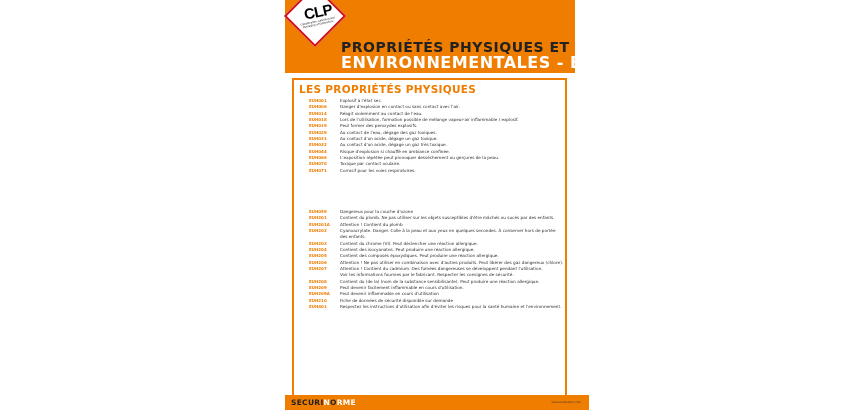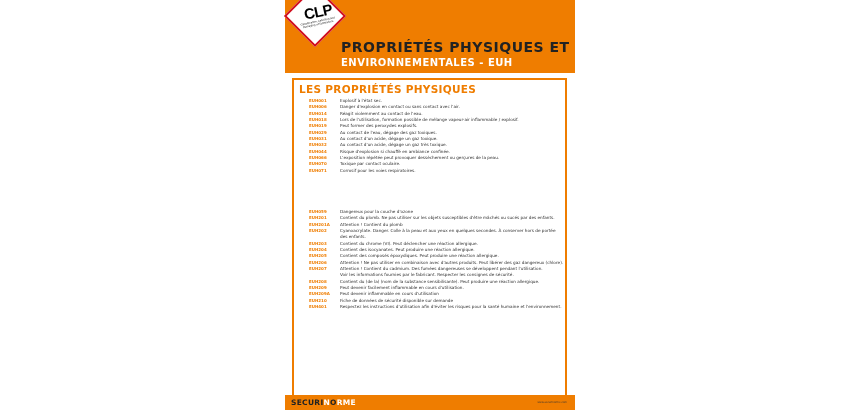--- a/index.html
+++ b/index.html
@@ -4,28 +4,28 @@
 <style>
   html, body { margin:0; padding:0; }
   body { width:860px; height:410px; background:#ffffff; position:relative; overflow:hidden; font-family:"DejaVu Sans", sans-serif; }
   .poster { position:absolute; left:285px; top:0; width:290px; height:410px; background:#ffffff; }
   .header { position:absolute; left:0; top:0; width:290px; height:73px; background:#ef7d00; }
   .clp-badge { position:absolute; left:8px; top:-6px; width:44px; height:44px; background:#fff; border:2.5px solid #d10f1e; transform:rotate(45deg); box-sizing:border-box; }
   .clp-inner { position:absolute; left:13px; top:4px; width:40px; text-align:center; }
   .clp-text { font-family:"Liberation Sans", sans-serif; font-weight:bold; font-size:15px; color:#000; letter-spacing:-0.5px; line-height:15px; transform:rotate(-12deg); display:block; }
   .clp-sub { font-size:2.5px; color:#000; line-height:3px; display:block; transform:rotate(-12deg); margin-top:1px; }
   .title1 { position:absolute; left:56px; top:40px; font-family:"DejaVu Sans", sans-serif; font-weight:bold; font-size:14px; color:#222; letter-spacing:0.5px; white-space:nowrap; line-height:15px;text-align:center; }
-  .title2 { position:absolute; left:56px; top:55px; font-family:"DejaVu Sans", sans-serif; font-weight:bold; font-size:10px; color:#ffffff; letter-spacing:0.5px; white-space:nowrap; line-height:15px; }
+  .title2 { position:absolute; left:56px; top:55px; font-family:"DejaVu Sans", sans-serif; font-weight:bold; font-size:16px; color:#ffffff; letter-spacing:0.5px; white-space:nowrap; line-height:15px; }
   .box { position:absolute; left:7px; top:78px; width:275px; height:397px; border:2.5px solid #ef7d00; box-sizing:border-box; background:#fff; }
   .section-title { position:absolute; left:5px; font-family:"DejaVu Sans", sans-serif; font-weight:bold; font-size:10.5px; color:#ef7d00; letter-spacing:0.3px; white-space:nowrap; }
   .list { position:absolute; left:15px; width:255px; }
   .row { display:flex; align-items:flex-start; font-size:4.2px; line-height:6.35px; }
   .code { width:31px; flex:none; color:#ef7d00; font-weight:bold; font-size:4px; }
   .desc { color:#333; flex:1; }
-  .footer { position:absolute; left:0; top:395px; width:290px; height:15px; background:#ef7d00; }
+  .footer { position:absolute; left:0; top:395px; width:290px; height:15px; background:#ef7d00;padding-left:14px; }
   .brand { position:absolute; left:6px; top:3px; font-family:"DejaVu Sans", sans-serif; font-weight:bold; font-size:7.5px; letter-spacing:0.3px; white-space:nowrap; }
   .brand-a { color:#222; }
   .brand-b { color:#ffffff; }
   .brand-o { color:#222; }
   .footer-url { position:absolute; right:8px; top:6px; font-size:2.6px; color:#333; white-space:nowrap; }
 </style>
 </head>
 <body>
 
 <div class="poster">

